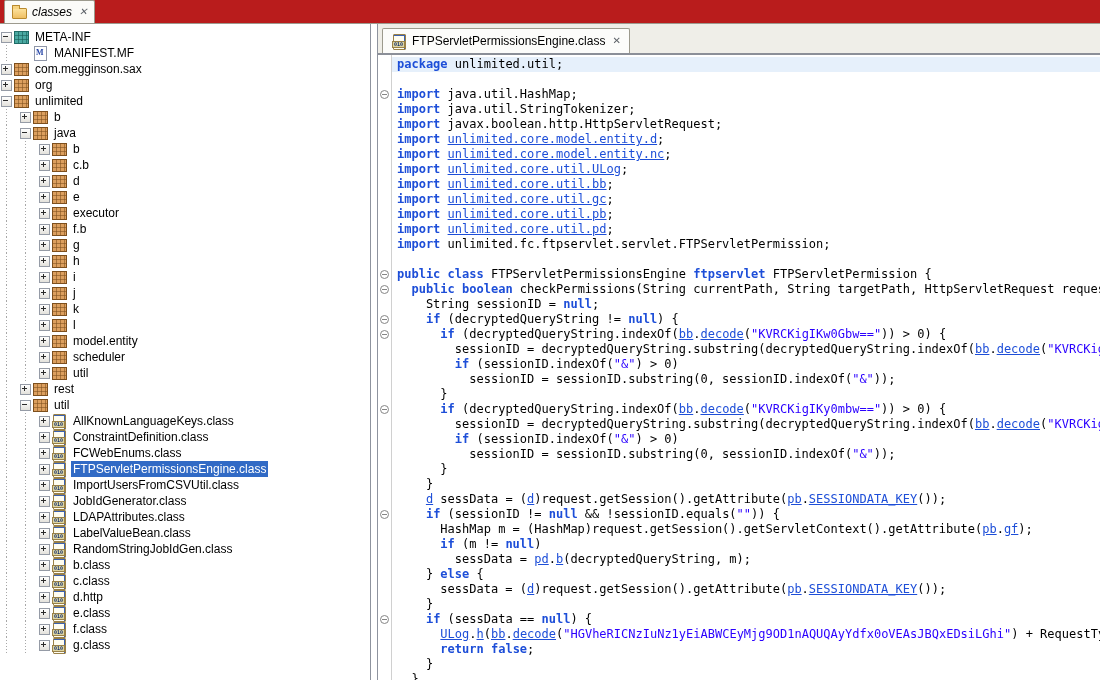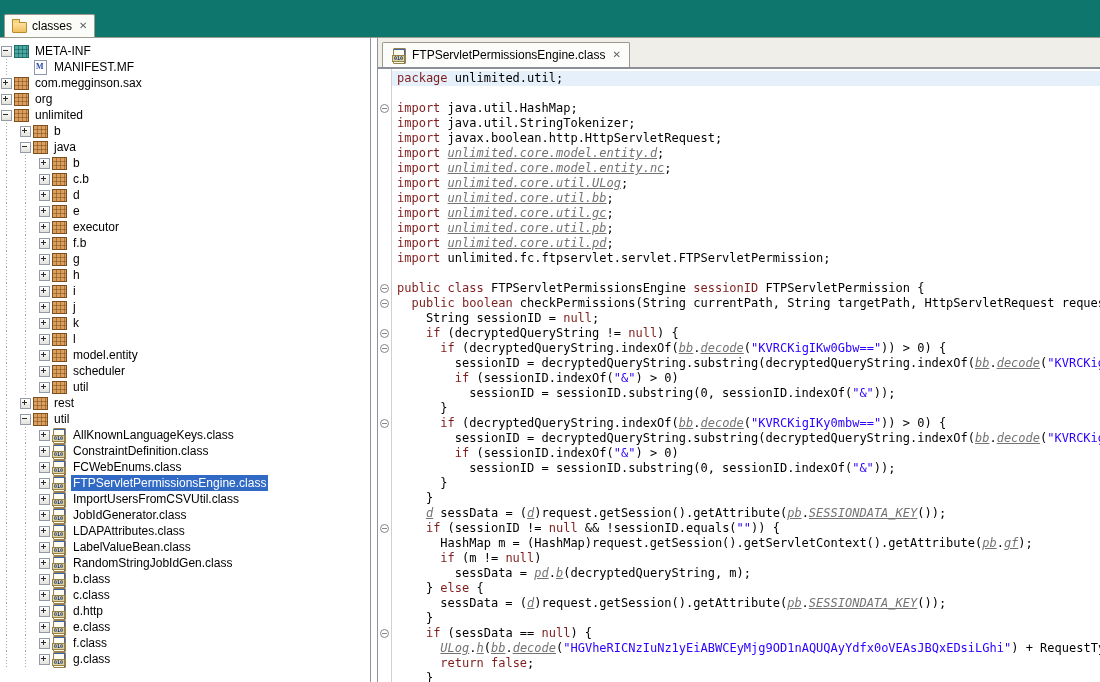--- a/index.html
+++ b/index.html
@@ -1,21 +1,21 @@
 <!DOCTYPE html>
 <html><head>
 <meta charset="utf-8">
 <style>
   html,body{margin:0;padding:0;background:#ffffff;}
   *{box-sizing:border-box;}
   .app{position:relative;width:1100px;height:682px;background:#ffffff;overflow:hidden;
        font-family:"Liberation Sans",sans-serif;font-size:12px;color:#000;}
 
   
-  .main-tabbar{height:38px;background:#0f766e;border-bottom:1px solid #9d9a8e;display:flex;align-items:flex-end;padding-left:4px;}
+  .main-tabbar{height:24px;background:#b91c1c;border-bottom:1px solid #9d9a8e;display:flex;align-items:flex-end;padding-left:4px;font-style:italic;}
   .wtab{display:flex;align-items:center;gap:5px;height:23px;padding:0 7px;background:#fbfbf8;
         border:1px solid #9c9a8d;border-bottom:none;border-radius:2px 2px 0 0;}
   .wtab-label{font-size:12px;}
   .close-x{font-size:10px;color:#5d6268;padding-left:2px;cursor:default;line-height:10px;}
 
   
   .ico-folder{position:relative;width:15px;height:11px;background:linear-gradient(#fce19b,#efbf62);
               border:1px solid #b98a2e;border-radius:1px;margin-top:3px;flex:none;}
   .ico-folder::before{content:"";position:absolute;top:-4px;left:-1px;width:6px;height:3px;background:#f7d480;
               border:1px solid #b98a2e;border-bottom:none;border-radius:1px 1px 0 0;}
@@ -67,23 +67,23 @@
   
   .editor{flex:1;display:flex;overflow:hidden;background:#fff;}
   .gutter{width:14px;flex:none;border-right:1px solid #d0d0d0;padding-top:2px;}
   .grow{height:15px;display:flex;justify-content:center;}
   .fold{display:inline-block;width:9px;height:9px;border:1px solid #868686;border-radius:50%;
         position:relative;background:#fff;margin-top:3px;}
   .fold::before{content:"";position:absolute;left:1px;top:3px;width:5px;height:1px;background:#868686;}
   .code{flex:1;overflow:hidden;padding-top:2px;font-family:"DejaVu Sans Mono",monospace;font-size:12px;line-height:15px;}
   .code-line{height:15px;white-space:pre;padding-left:5px;}
   .code-line.hl{background:#e6f0fb;}
-  .c-k{color:#7f1d1d;font-weight:normal;}
+  .c-k{color:#1d4ed8;font-weight:bold;}
   .c-s{color:#2a00ff;}
-  .c-l{color:#737373;text-decoration:underline;font-style:italic;}
+  .c-l{color:#1d4ed8;text-decoration:underline;}
   .c-p{color:#000;}
 </style>
 </head>
 <body>
 
 <div class="app">
 
   <div class="main-tabbar">
     <div class="wtab">
       <span class="ico-folder"></span>
@@ -435,21 +435,21 @@
             <div class="code-line"><span class="c-k">import</span><span class="c-p"> javax.boolean.http.HttpServletRequest;</span></div>
             <div class="code-line"><span class="c-k">import</span><span class="c-p"> </span><span class="c-l">unlimited.core.model.entity.d</span><span class="c-p">;</span></div>
             <div class="code-line"><span class="c-k">import</span><span class="c-p"> </span><span class="c-l">unlimited.core.model.entity.nc</span><span class="c-p">;</span></div>
             <div class="code-line"><span class="c-k">import</span><span class="c-p"> </span><span class="c-l">unlimited.core.util.ULog</span><span class="c-p">;</span></div>
             <div class="code-line"><span class="c-k">import</span><span class="c-p"> </span><span class="c-l">unlimited.core.util.bb</span><span class="c-p">;</span></div>
             <div class="code-line"><span class="c-k">import</span><span class="c-p"> </span><span class="c-l">unlimited.core.util.gc</span><span class="c-p">;</span></div>
             <div class="code-line"><span class="c-k">import</span><span class="c-p"> </span><span class="c-l">unlimited.core.util.pb</span><span class="c-p">;</span></div>
             <div class="code-line"><span class="c-k">import</span><span class="c-p"> </span><span class="c-l">unlimited.core.util.pd</span><span class="c-p">;</span></div>
             <div class="code-line"><span class="c-k">import</span><span class="c-p"> unlimited.fc.ftpservlet.servlet.FTPServletPermission;</span></div>
             <div class="code-line"></div>
-            <div class="code-line"><span class="c-k">public</span><span class="c-p"> </span><span class="c-k">class</span><span class="c-p"> FTPServletPermissionsEngine </span><span class="c-k">sessionID</span><span class="c-p"> FTPServletPermission {</span></div>
+            <div class="code-line"><span class="c-k">public</span><span class="c-p"> </span><span class="c-k">class</span><span class="c-p"> FTPServletPermissionsEngine </span><span class="c-k">ftpservlet</span><span class="c-p"> FTPServletPermission {</span></div>
             <div class="code-line"><span class="c-p">  </span><span class="c-k">public</span><span class="c-p"> </span><span class="c-k">boolean</span><span class="c-p"> checkPermissions(String currentPath, String targetPath, HttpServletRequest request,</span></div>
             <div class="code-line"><span class="c-p">    String sessionID = </span><span class="c-k">null</span><span class="c-p">;</span></div>
             <div class="code-line"><span class="c-p">    </span><span class="c-k">if</span><span class="c-p"> (decryptedQueryString != </span><span class="c-k">null</span><span class="c-p">) {</span></div>
             <div class="code-line"><span class="c-p">      </span><span class="c-k">if</span><span class="c-p"> (decryptedQueryString.indexOf(</span><span class="c-l">bb</span><span class="c-p">.</span><span class="c-l">decode</span><span class="c-p">(</span><span class="c-s">"KVRCKigIKw0Gbw=="</span><span class="c-p">)) &gt; 0) {</span></div>
             <div class="code-line"><span class="c-p">        sessionID = decryptedQueryString.substring(decryptedQueryString.indexOf(</span><span class="c-l">bb</span><span class="c-p">.</span><span class="c-l">decode</span><span class="c-p">(</span><span class="c-s">"KVRCKigIKw</span></div>
             <div class="code-line"><span class="c-p">        </span><span class="c-k">if</span><span class="c-p"> (sessionID.indexOf(</span><span class="c-s">"&amp;"</span><span class="c-p">) &gt; 0)</span></div>
             <div class="code-line"><span class="c-p">          sessionID = sessionID.substring(0, sessionID.indexOf(</span><span class="c-s">"&amp;"</span><span class="c-p">));</span></div>
             <div class="code-line"><span class="c-p">      }</span></div>
             <div class="code-line"><span class="c-p">      </span><span class="c-k">if</span><span class="c-p"> (decryptedQueryString.indexOf(</span><span class="c-l">bb</span><span class="c-p">.</span><span class="c-l">decode</span><span class="c-p">(</span><span class="c-s">"KVRCKigIKy0mbw=="</span><span class="c-p">)) &gt; 0) {</span></div>
             <div class="code-line"><span class="c-p">        sessionID = decryptedQueryString.substring(decryptedQueryString.indexOf(</span><span class="c-l">bb</span><span class="c-p">.</span><span class="c-l">decode</span><span class="c-p">(</span><span class="c-s">"KVRCKigIKy</span></div>

